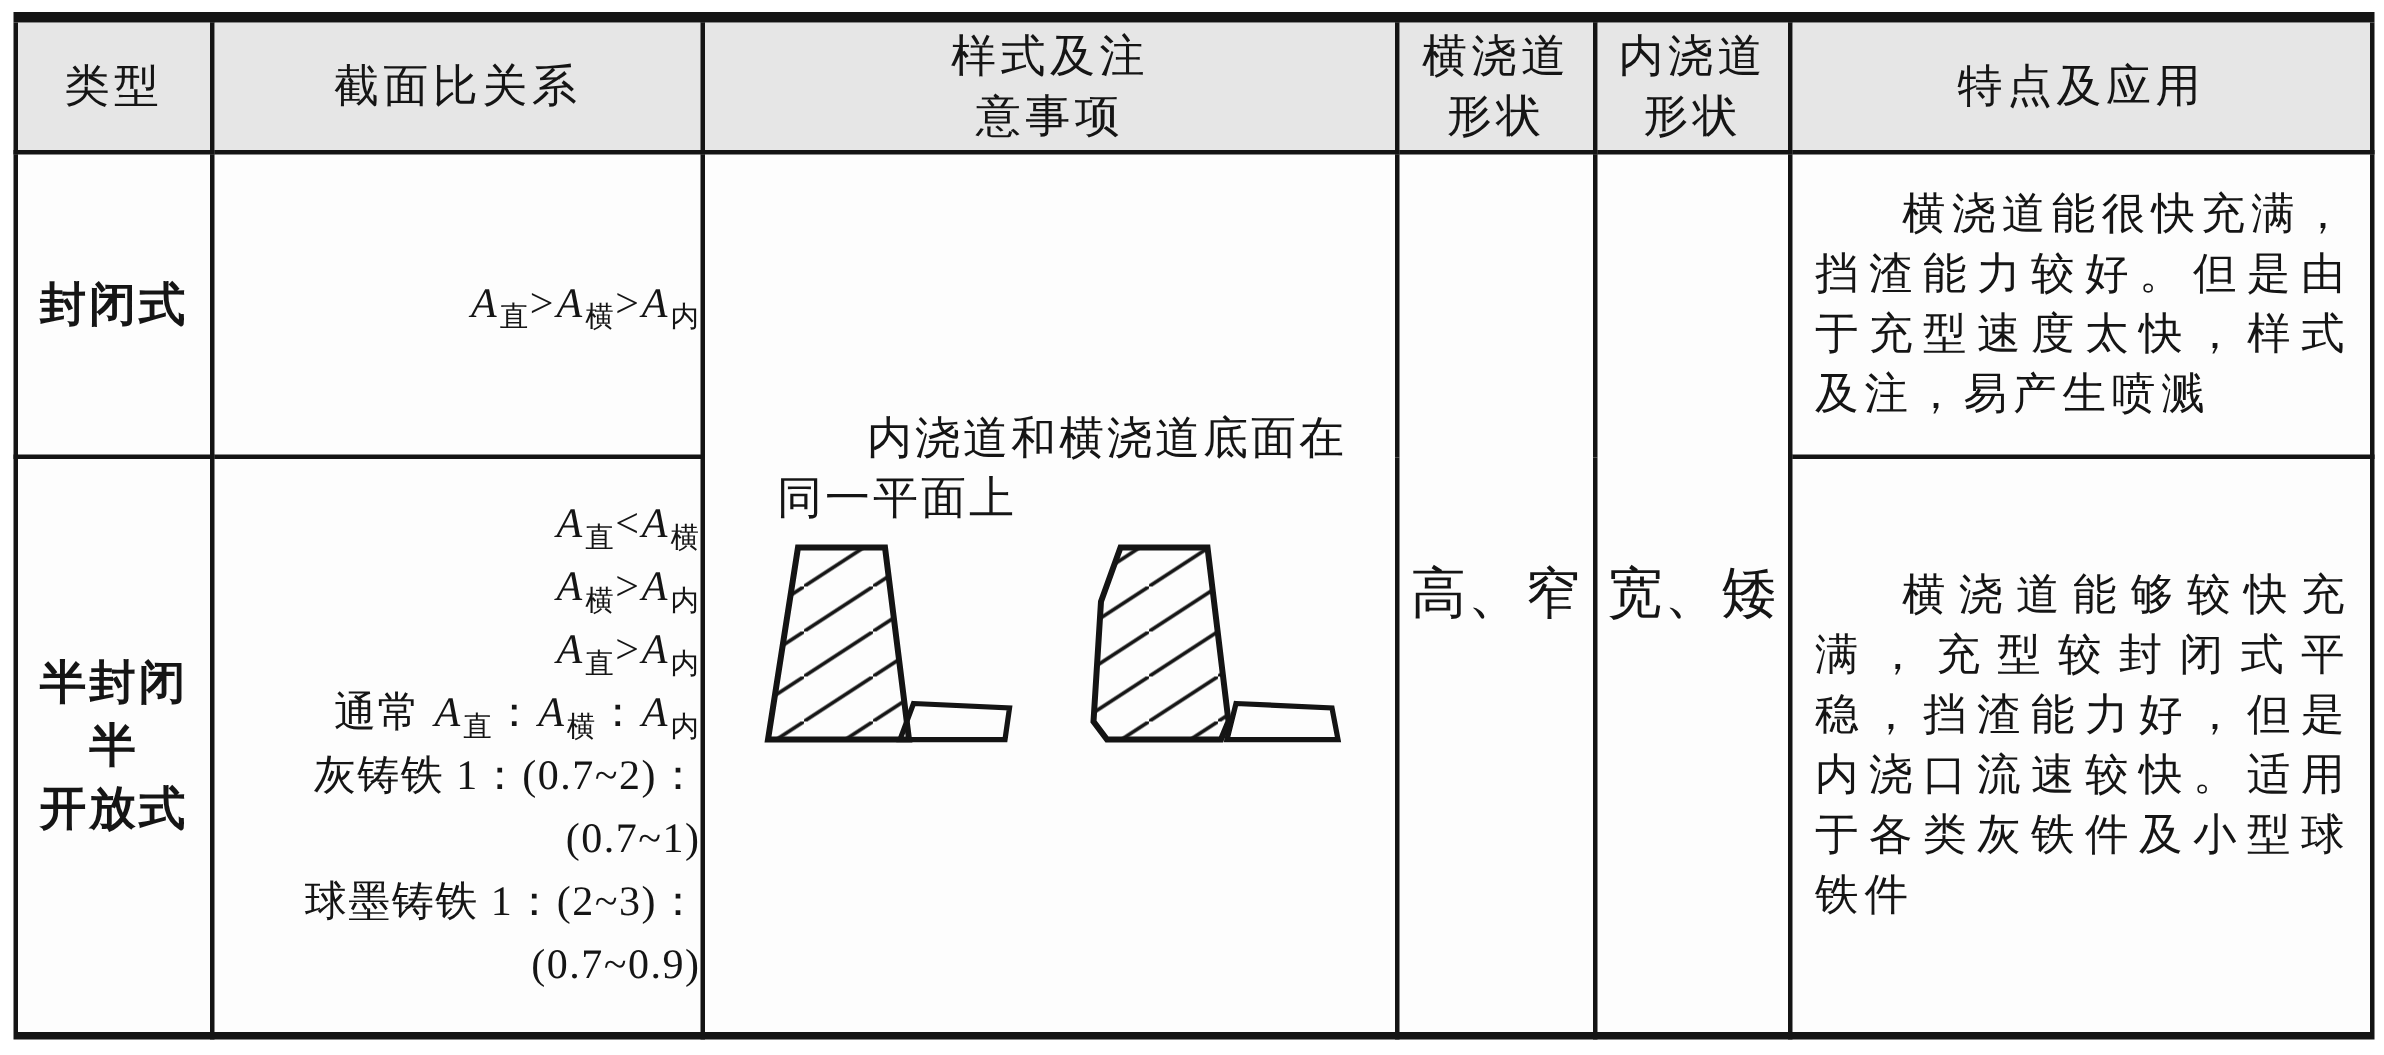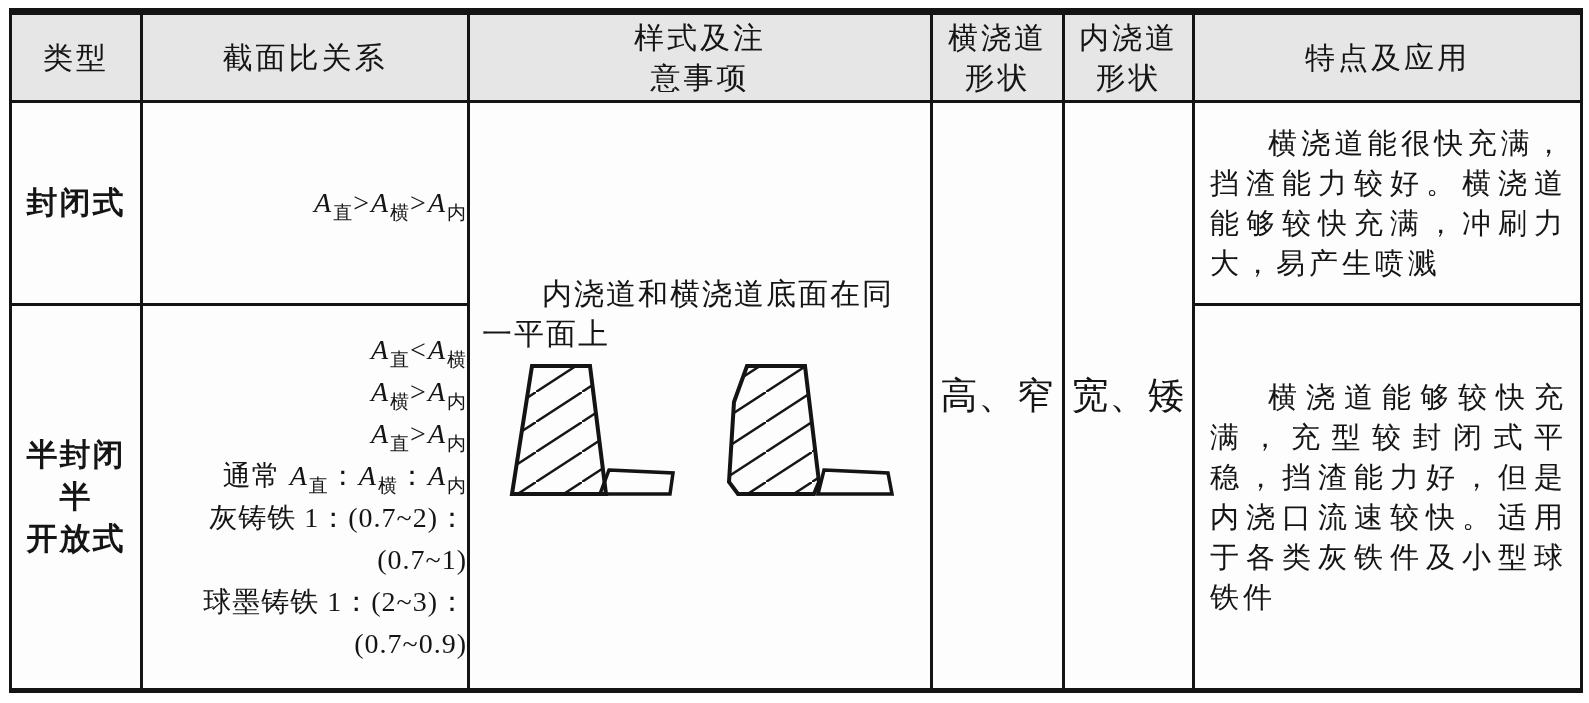--- a/index.html
+++ b/index.html
@@ -52,20 +52,21 @@
   .var { font-style: italic; padding: 0 1px; }
   sub { font-size: 19px; line-height: 0; }
   .style-cell { vertical-align: middle; }
   .style-note {
     font-size: 30px;
     line-height: 40px;
     letter-spacing: 2px;
     text-align: left;
     text-indent: 2em;
     padding: 0 10px 0 12px;
+    margin-left: 36px;
   }
   .diagram-wrap { margin-top: 8px; text-align: center; }
   .shape-cell { font-size: 37px; letter-spacing: 1px; }
   .features-cell {
     font-size: 29px;
     line-height: 40px;
     letter-spacing: 4px;
     text-align: justify;
     text-align-last: left;
     text-indent: 2em;
@@ -122,21 +123,21 @@
 
               <g>
                 <path d="M334,108 L398,111 L402,132 L328,132 Z" fill="#fdfdfd" stroke="#141414" stroke-width="3.5"></path>
                 <path d="M257,4 L315,4 L329,120 L324,132 L248,132 L239,120 L244,40 Z" fill="url(#hatch)" stroke="#141414" stroke-width="4"></path>
               </g>
             </svg>
           </div>
         </td>
         <td class="shape-cell" rowspan="2">高、窄</td>
         <td class="shape-cell" rowspan="2">宽、矮</td>
-        <td class="features-cell">横浇道能很快充满，挡渣能力较好。横浇道能够较快充满，冲刷力大，易产生喷溅</td>
+        <td class="features-cell">横浇道能很快充满，挡渣能力较好。但是由于充型速度太快，样式及注，易产生喷溅</td>
       </tr>
       <tr>
         <td class="type-cell pre">半封闭半
 开放式</td>
         <td class="formula-cell">
             <div class="fline"><span class="var">A</span><sub>直</sub>&lt;<span class="var">A</span><sub>横</sub></div>
             <div class="fline"><span class="var">A</span><sub>横</sub>&gt;<span class="var">A</span><sub>内</sub></div>
             <div class="fline"><span class="var">A</span><sub>直</sub>&gt;<span class="var">A</span><sub>内</sub></div>
             <div class="fline">通常 <span class="var">A</span><sub>直</sub>：<span class="var">A</span><sub>横</sub>：<span class="var">A</span><sub>内</sub></div>
             <div class="fline">灰铸铁 1：(0.7~2)：</div>

